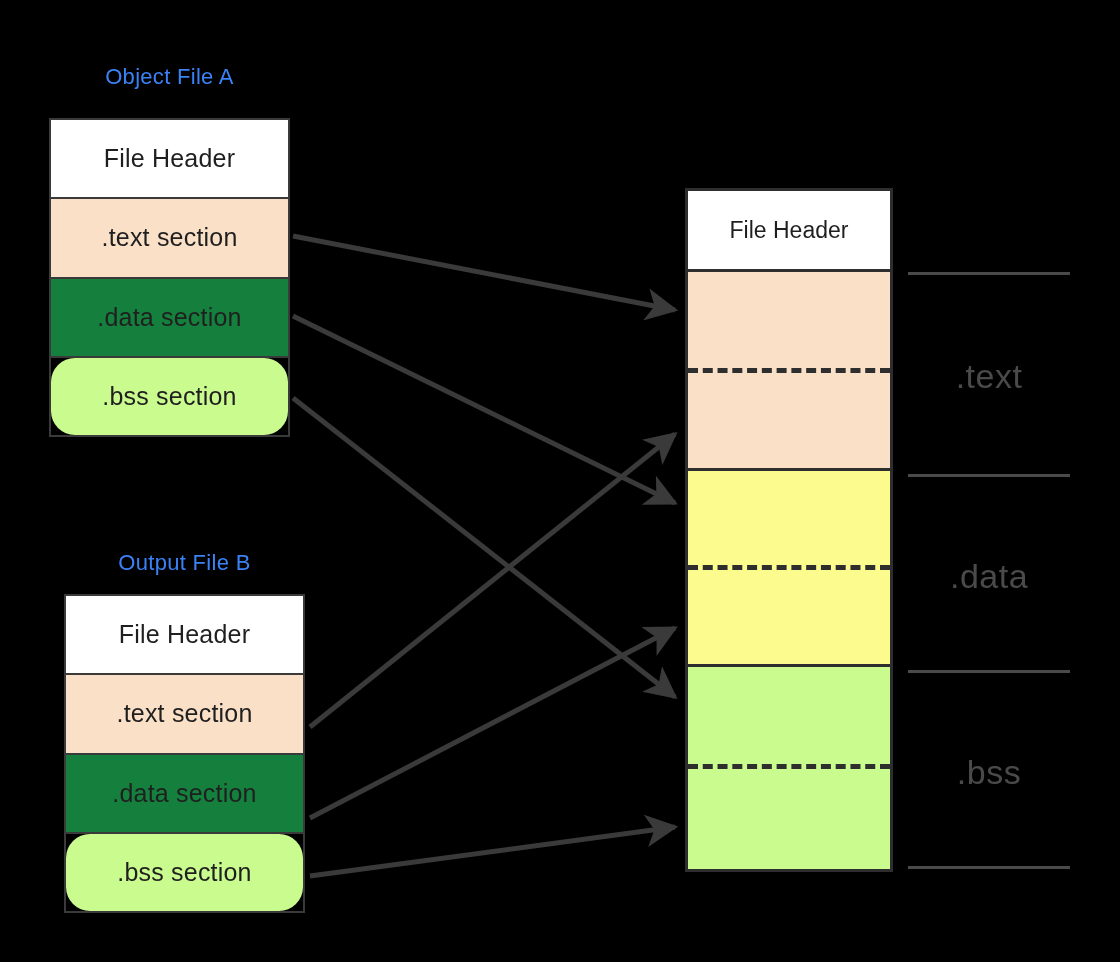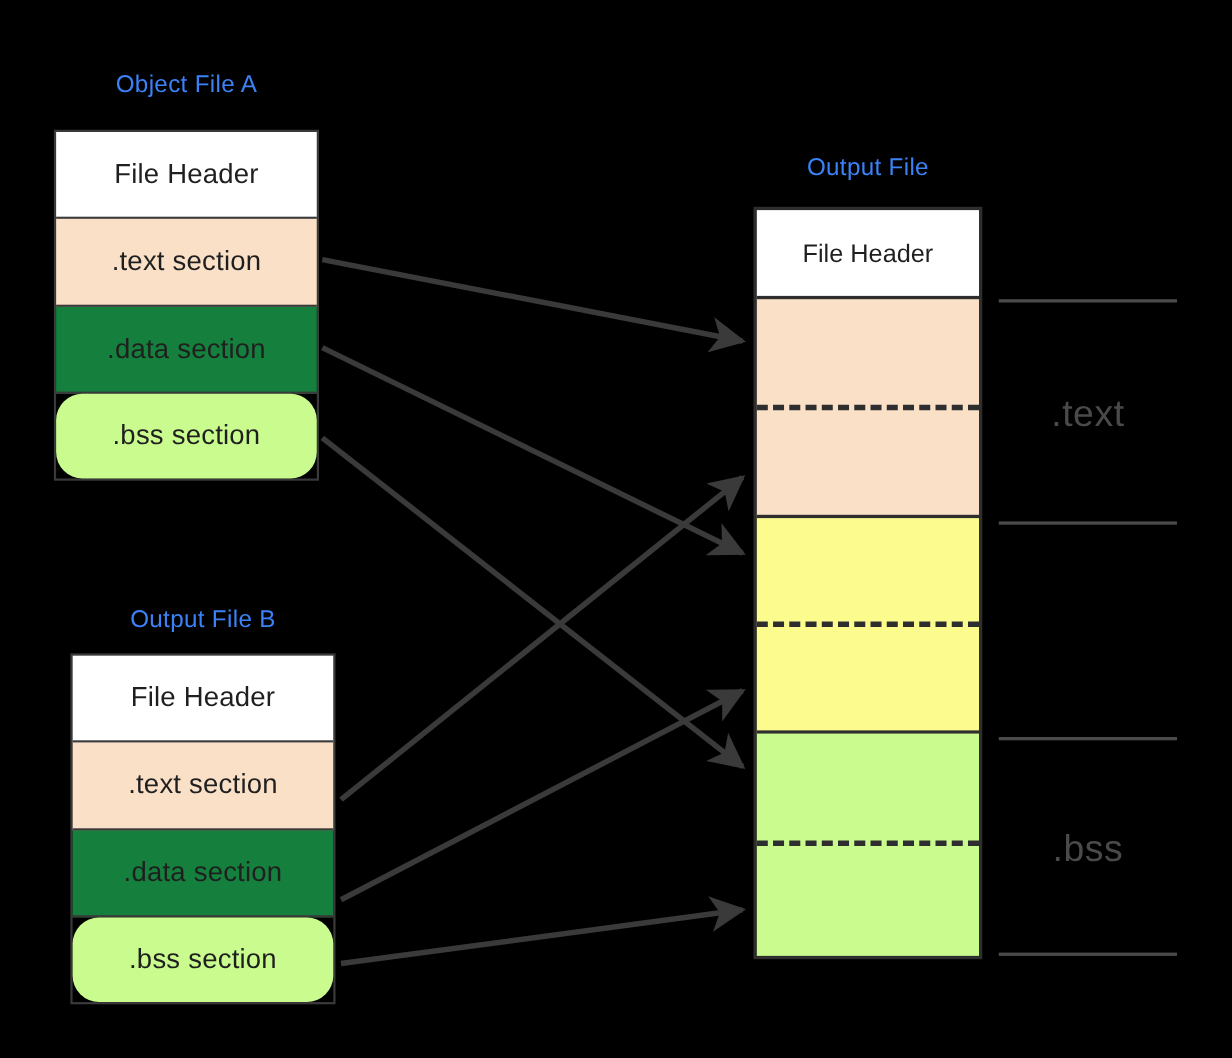--- a/index.html
+++ b/index.html
@@ -153,21 +153,20 @@
 
   <div class="group-title" id="title-b">Output File B</div>
 
   <div class="objbox" id="obj-b">
     <div class="objrow fill-header">File Header</div>
     <div class="objrow fill-text">.text section</div>
     <div class="objrow fill-data">.data section</div>
     <div class="objrow fill-bss">.bss section</div>
   </div>
 
-  <div class="group-title" id="title-out">Output File</div>
 
   <div id="out-box">
     <div class="outseg" id="out-header">File Header</div>
 
     <div class="outseg" id="out-text">
       <div class="seg-divider" style="top:96px;"></div>
     </div>
 
     <div class="outseg" id="out-data">
       <div class="seg-divider" style="top:94px;"></div>
@@ -177,20 +176,21 @@
       <div class="seg-divider" style="top:97px;"></div>
     </div>
   </div>
 
   <div class="tick" style="top:272px;"></div>
   <div class="tick" style="top:474px;"></div>
   <div class="tick" style="top:670px;"></div>
   <div class="tick" style="top:866px;"></div>
 
   <div class="rlabel" style="top:357px;">.text</div>
+  <div class="rlabel" style="top:557px;">.data</div>
   <div class="rlabel" style="top:753px;">.bss</div>
 
   <svg id="arrows" viewBox="0 0 1120 962">
     <defs>
       <marker id="ah" viewBox="0 0 10 10" refX="9" refY="5" markerWidth="6.5" markerHeight="6.5" orient="auto-start-reverse">
         <path d="M 0 0 L 10 5 L 0 10 L 2.6 5 z" fill="#3a3a3a"></path>
       </marker>
     </defs>
 
     <line x1="293" y1="236" x2="675" y2="310" stroke="#3a3a3a" stroke-width="5" marker-end="url(#ah)"></line>

